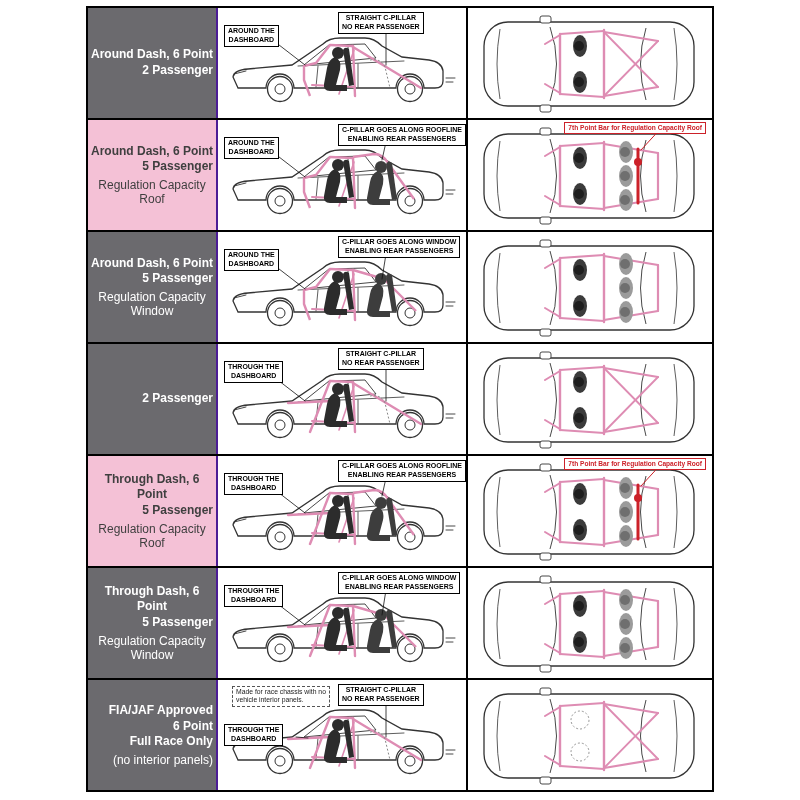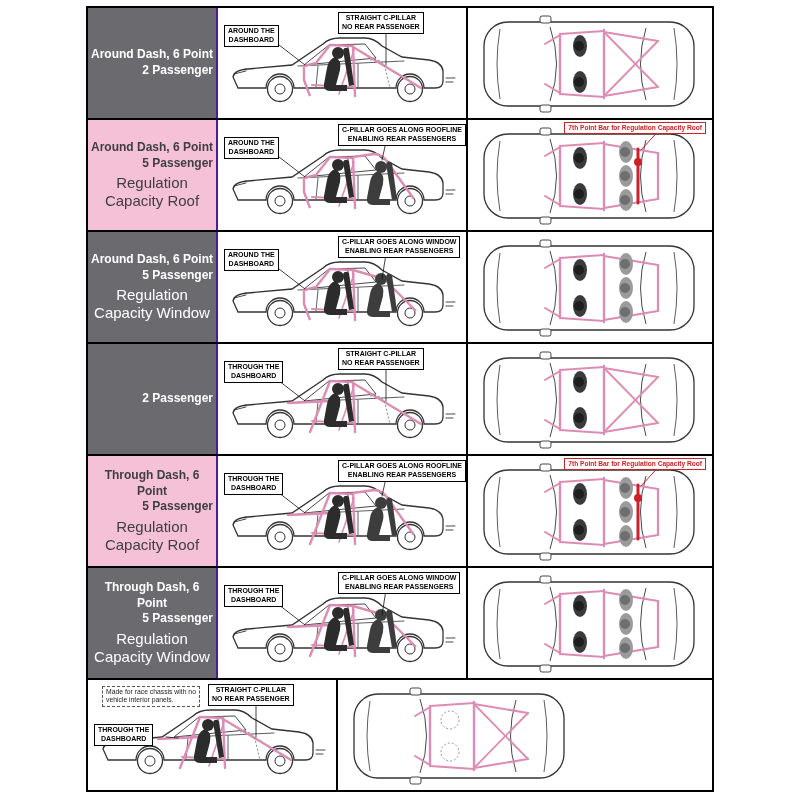--- a/index.html
+++ b/index.html
@@ -5,21 +5,21 @@
   html,body{margin:0;padding:0;}
   body{width:800px;height:800px;background:#ffffff;font-family:"Liberation Sans",sans-serif;}
   .canvas{position:absolute;left:0;top:0;width:800px;height:800px;background:#fff;}
   .table{position:absolute;left:86px;top:6px;width:624px;border:2px solid #000;background:#fff;}
   .row{display:flex;height:110px;border-bottom:2px solid #000;position:relative;background:#fff;}
   .row:last-child{border-bottom:none;}
   .label-cell{width:130px;box-sizing:border-box;border-right:2px solid #4c1d95;display:flex;flex-direction:column;justify-content:center;align-items:flex-end;text-align:center;padding:4px 3px;}
   .variant-gray .label-cell{background:#6b6a6e;color:#ffffff;}
   .variant-pink .label-cell{background:#f4c1d6;color:#3f3f3f;}
   .t{font-weight:bold;font-size:12px;line-height:1.3;}
-  .sub{font-size:15px;margin-top:3px;line-height:1.2;}
+  .sub{font-size:12px;margin-top:3px;line-height:1.2;}
   .t:empty,.sub:empty{display:none;}
   .side-cell{width:250px;box-sizing:border-box;border-right:2px solid #000;position:relative;background:#fff;overflow:hidden;}
   .top-cell{width:242px;position:relative;background:#fff;overflow:hidden;}
   svg{display:block;}
   .callout{position:absolute;background:#fff;border:1px solid #000;font-size:7px;font-weight:bold;line-height:1.25;padding:1px 3px;text-align:center;white-space:pre-line;color:#000;}
   .callout:empty{display:none;}
   .dash-callout{left:6px;top:17px;max-width:82px;}
   .row:nth-child(7) .dash-callout{top:44px;}
   .cpillar-callout{left:120px;top:4px;max-width:122px;}
   .note-callout{left:14px;top:6px;max-width:112px;border:1px dashed #555;font-weight:normal;font-size:6.8px;color:#222;text-align:left;}
@@ -450,20 +450,26 @@
             <ellipse cx="158" cy="32" rx="7" ry="11" fill="#9b9b9b"></ellipse>
             <circle cx="157" cy="32" r="5" fill="#6f6f6f"></circle>
             <ellipse cx="158" cy="56" rx="7" ry="11" fill="#9b9b9b"></ellipse>
             <circle cx="157" cy="56" r="5" fill="#6f6f6f"></circle>
             <ellipse cx="158" cy="80" rx="7" ry="11" fill="#9b9b9b"></ellipse>
             <circle cx="157" cy="80" r="5" fill="#6f6f6f"></circle>
           </svg>
         </div>
       </div>
       <div class="row variant-gray">
+        <div class="label-cell">
+          <div class="t">FIA/JAF Approved</div>
+          <div class="t">6 Point</div>
+          <div class="t">Full Race Only</div>
+          <div class="sub">(no interior panels)</div>
+        </div>
         <div class="side-cell">
           <svg class="side-svg" width="248" height="110" viewBox="0 0 248 110">
             <path d="M 20,80 L 15,69 Q 16,62 30,61 L 74,57 L 105,36 Q 111,30 122,30 L 147,30 Q 156,30 164,38 L 184,49 L 211,52 Q 224,54 225,63 L 225,73 Q 225,80 217,80 L 206,80 A 14 14 0 0 0 178,80 L 76,80 A 14 14 0 0 0 48,80 L 27,80 Z" fill="#fff" stroke="#333333" stroke-width="1.3"></path>
             <circle cx="62" cy="81" r="12.5" fill="#fff" stroke="#333333" stroke-width="1.3"></circle>
             <circle cx="62" cy="81" r="5" fill="none" stroke="#333333"></circle>
             <circle cx="192" cy="81" r="12.5" fill="#fff" stroke="#333333" stroke-width="1.3"></circle>
             <circle cx="192" cy="81" r="5" fill="none" stroke="#333333"></circle>
             <path d="M 111,37 L 147,36 L 158,50 L 86,57 Z" fill="none" stroke="#333333" stroke-width="0.9"></path>
             <line x1="130" y1="36.5" x2="130" y2="55" stroke="#333333" stroke-width="0.9" stroke-linecap="round"></line>
             <line x1="80" y1="58" x2="186" y2="53" stroke="#333333" stroke-width="0.8" stroke-linecap="round"></line>

